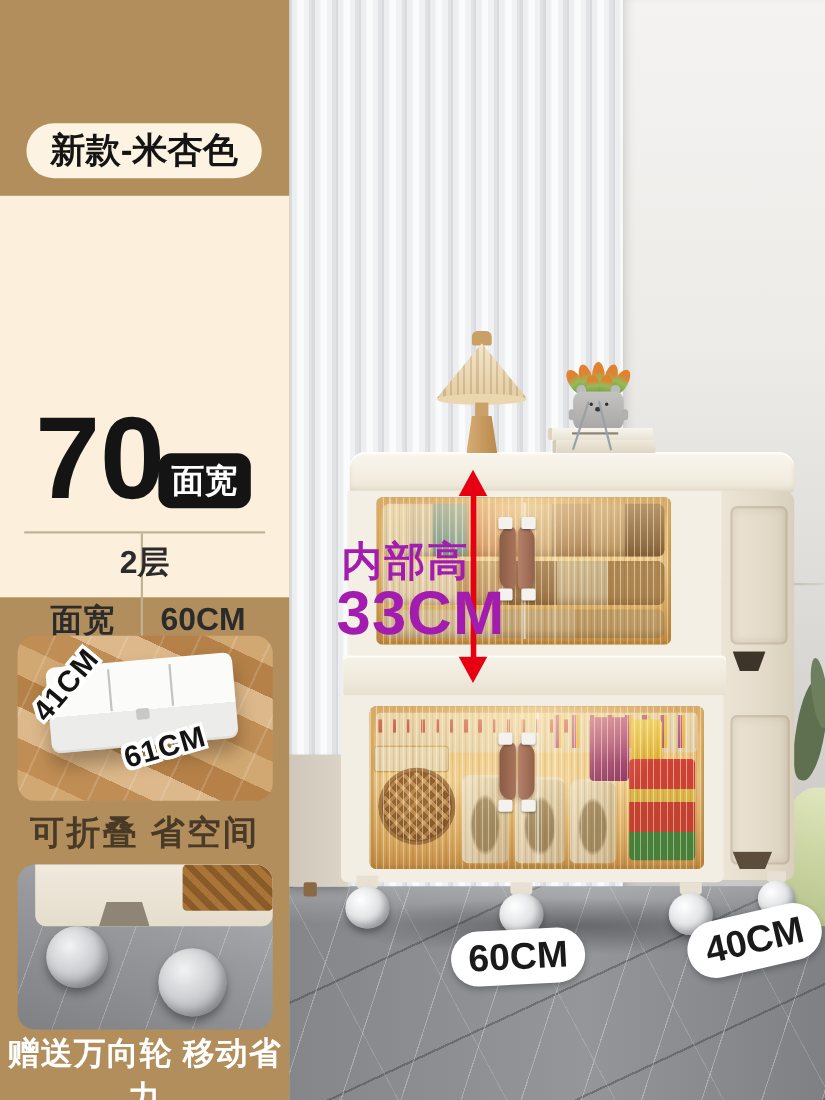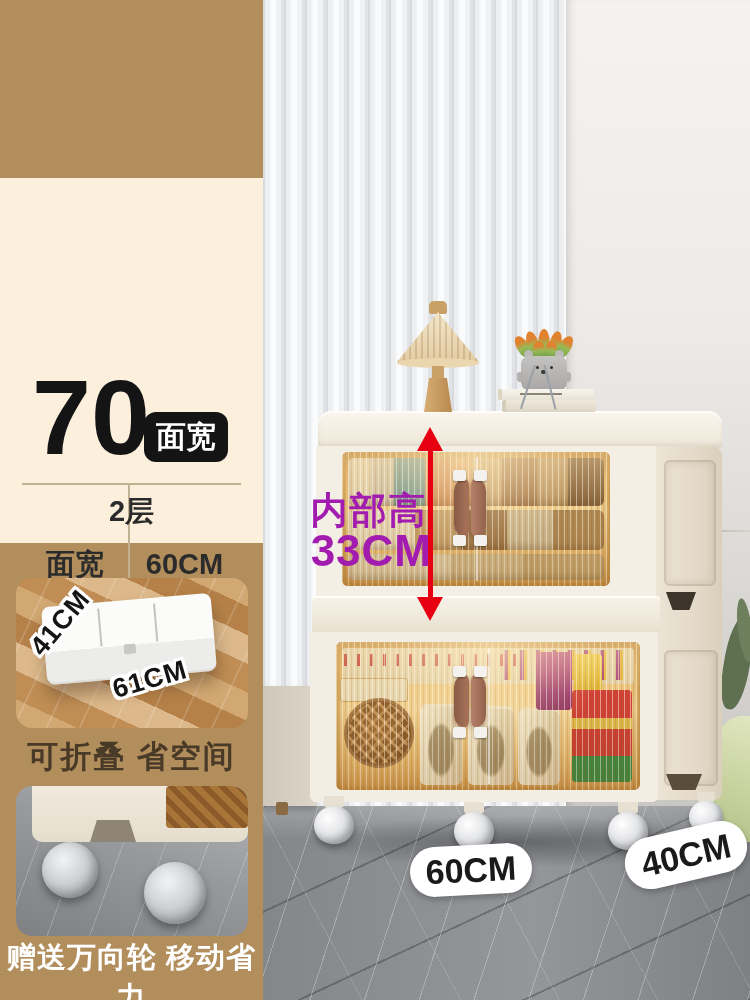--- a/index.html
+++ b/index.html
@@ -154,21 +154,21 @@
 
   
   .measure-line{left:428px;top:446px;width:5px;height:156px;background:#e60012;z-index:9;}
   .measure-head-top{left:417px;top:427px;width:0;height:0;z-index:9;
     border-left:13px solid transparent;border-right:13px solid transparent;border-bottom:24px solid #e60012;}
   .measure-head-bottom{left:417px;top:597px;width:0;height:0;z-index:9;
     border-left:13px solid transparent;border-right:13px solid transparent;border-top:24px solid #e60012;}
   .inner-h{left:306px;top:492px;width:126px;text-align:center;color:#a21caf;z-index:9;
     font-weight:700;line-height:1.0;}
   .inner-h-l1{font-size:37px;letter-spacing:2px;}
-  .inner-h-l2{font-size:44px;letter-spacing:1px;text-align:right;}
+  .inner-h-l2{font-size:56px;letter-spacing:1px;}
 
   
   .pill{background:#ffffff;border-radius:27px;display:flex;align-items:center;justify-content:center;
     font-weight:700;color:#1a1a1a;box-shadow:0 3px 6px rgba(0,0,0,.25);z-index:9;}
   .pill-60{left:410px;top:845px;width:122px;height:50px;font-size:34px;transform:rotate(-3deg);}
   .pill-40{left:624px;top:829px;width:124px;height:52px;font-size:34px;transform:rotate(-13deg);}
 
   
   .left-col{left:0;top:0;width:263px;height:1000px;background:#b28e5c;z-index:20;}
   .lc-title{left:0;top:18px;width:263px;text-align:center;color:#ffffff;
@@ -337,20 +337,21 @@
   <div class="abs measure-head-bottom"></div>
   <div class="abs inner-h">
     <div class="inner-h-l1">内部高</div>
     <div class="inner-h-l2">33CM</div>
   </div>
 
   <div class="abs pill pill-60">60CM</div>
   <div class="abs pill pill-40">40CM</div>
 
   <div class="abs left-col">
+    <div class="abs lc-variant">新款-米杏色</div>
 
     <div class="abs lc-cream">
       <div class="abs lc-width-num" style="position:absolute;">70</div>
       <div class="abs lc-width-badge" style="position:absolute;">面宽</div>
       <div class="abs lc-table" style="position:absolute;">
         <div class="abs lc-table-divider" style="position:absolute;"></div>
         <div class="spec-row">
           <div class="spec-value">2层</div>
         </div>
         <div class="spec-row">

